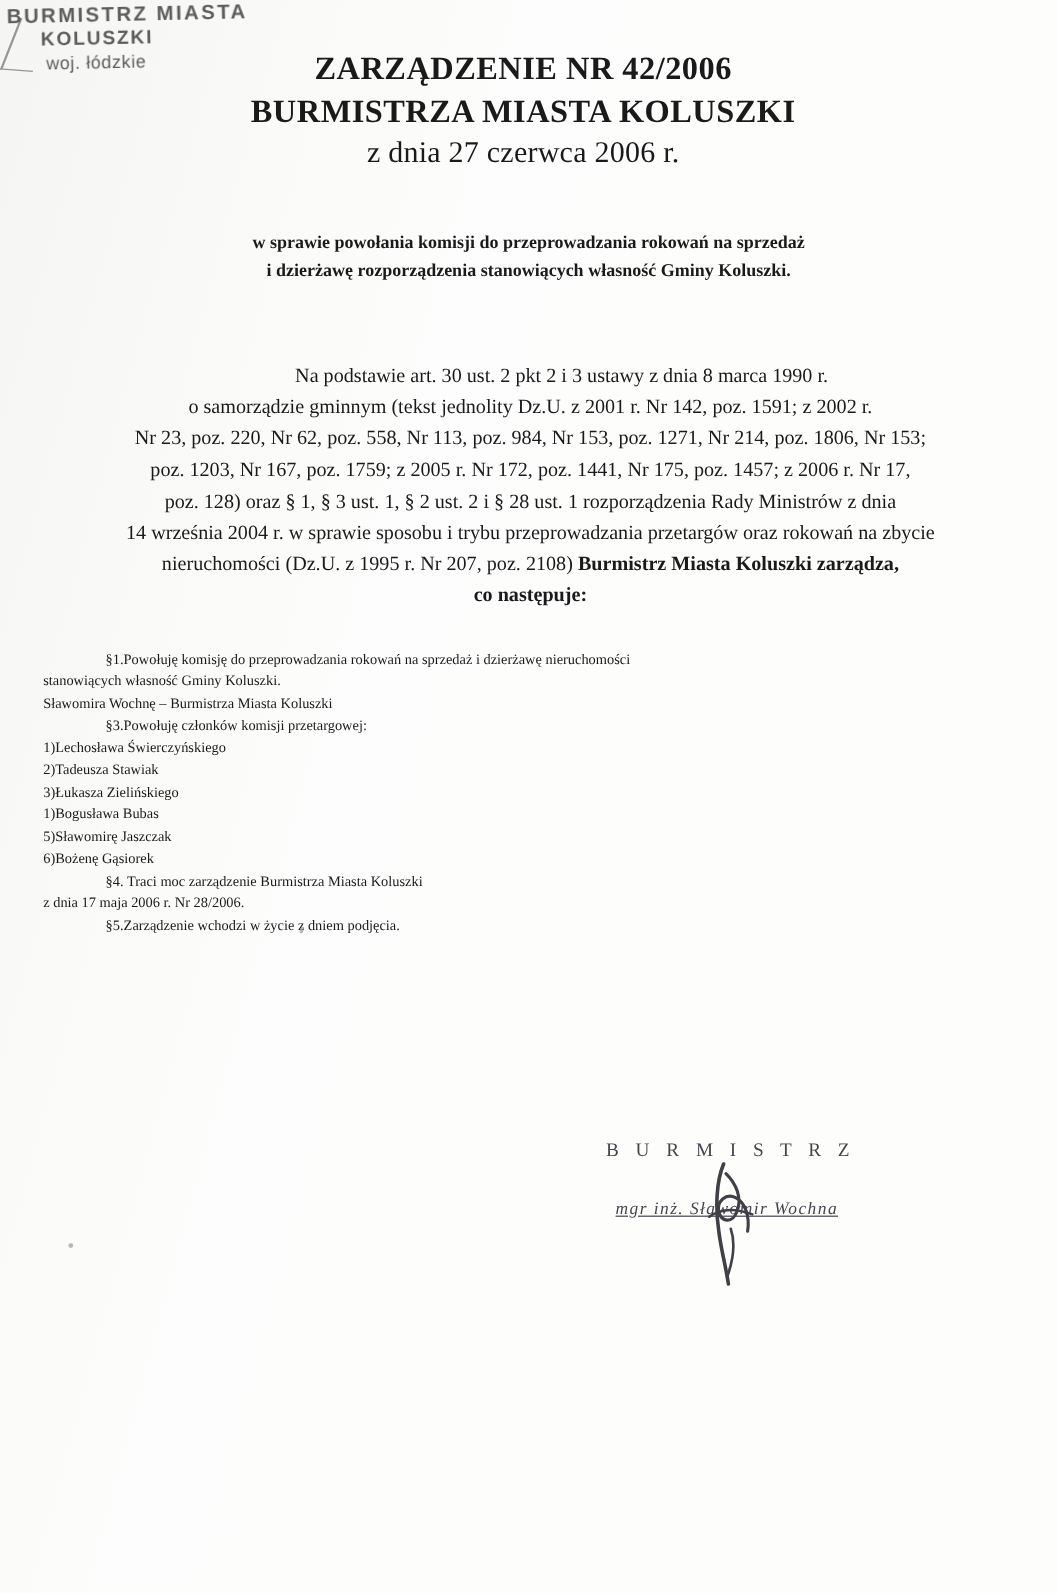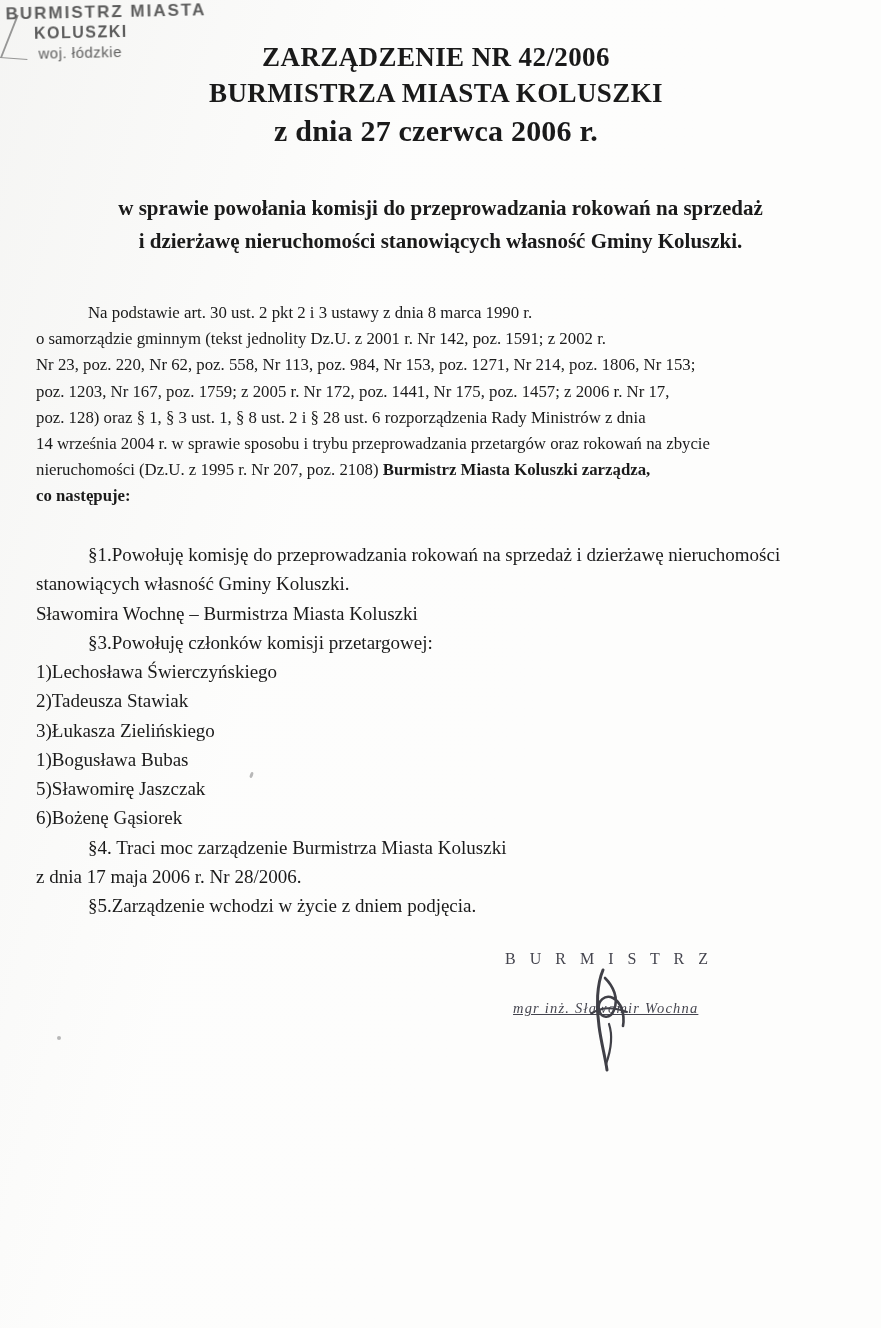--- a/index.html
+++ b/index.html
@@ -81,63 +81,63 @@
     letter-spacing: 0.4px;
     margin: 0 0 5px 0;
   }
   .title-line-2 {
     font-size: 27px;
     font-weight: 700;
     letter-spacing: 0.4px;
     margin: 0 0 5px 0;
   }
   .title-line-3 {
-    font-size: 30px;
-    font-weight: 700;
+    font-size: 25px;
+    font-weight: 400;
     letter-spacing: 0.2px;
     margin: 0;
   }
 
   .subject {
     position: absolute;
     top: 192px;
     left: 0;
     width: 881px;
     text-align: center;
-    font-size: 21px;
+    font-size: 15px;
     font-weight: 700;
     line-height: 1.55;
   }
 
   .body-block {
     position: absolute;
     top: 300px;
     left: 36px;
     width: 812px;
     font-size: 16.8px;
     line-height: 1.56;
-    text-align: left;
+    text-align: center;
   }
   .body-block p {
     margin: 0;
   }
   .indent {
     display: inline-block;
     width: 52px;
   }
   .bold {
     font-weight: 700;
   }
 
   .sections {
     position: absolute;
     top: 540px;
     left: 36px;
     width: 812px;
-    font-size: 19px;
+    font-size: 12px;
     line-height: 1.54;
   }
   .sections p {
     margin: 0;
   }
 
   .signature {
     position: absolute;
     top: 950px;
     left: 505px;
@@ -192,29 +192,29 @@
   <div class="stamp-mark"></div>
 
   <div class="title-block">
     <div class="title-line-1">ZARZĄDZENIE NR 42/2006</div>
     <div class="title-line-2">BURMISTRZA MIASTA KOLUSZKI</div>
     <div class="title-line-3">z dnia 27 czerwca 2006 r.</div>
   </div>
 
   <div class="subject">
     <div>w sprawie powołania komisji do przeprowadzania rokowań na sprzedaż</div>
-    <div>i dzierżawę nieruchomości stanowiących własność Gminy Koluszki.</div>
+    <div>i dzierżawę rozporządzenia stanowiących własność Gminy Koluszki.</div>
   </div>
 
   <div class="body-block">
     <p><span class="indent"></span><span>Na  podstawie art. 30 ust. 2 pkt 2 i 3 ustawy z dnia 8 marca 1990 r.</span></p>
     <p>o samorządzie gminnym (tekst jednolity Dz.U. z 2001 r. Nr 142, poz. 1591; z 2002 r.</p>
     <p>Nr 23, poz. 220, Nr 62, poz. 558, Nr 113, poz. 984, Nr 153, poz. 1271, Nr 214, poz. 1806, Nr 153;</p>
     <p>poz. 1203, Nr 167, poz. 1759; z 2005 r. Nr 172, poz. 1441, Nr 175, poz. 1457; z 2006 r. Nr 17,</p>
-    <p>poz. 128) oraz § 1, § 3 ust. 1, § 8 ust. 2 i § 28 ust. 6 rozporządzenia Rady Ministrów z dnia</p>
+    <p>poz. 128) oraz § 1, § 3 ust. 1, § 2 ust. 2 i § 28 ust. 1 rozporządzenia Rady Ministrów z dnia</p>
     <p>14 września 2004 r. w sprawie sposobu i trybu przeprowadzania przetargów oraz rokowań na zbycie</p>
     <p><span>nieruchomości (Dz.U. z 1995 r. Nr 207, poz. 2108) </span><span class="bold">Burmistrz Miasta Koluszki zarządza,</span></p>
     <p class="bold">co następuje:</p>
   </div>
 
   <div class="sections">
     <p><span class="indent"></span><span>§1.Powołuję komisję do przeprowadzania rokowań na sprzedaż i dzierżawę nieruchomości</span></p>
     <p>stanowiących własność Gminy Koluszki.</p>
     <p>Sławomira Wochnę – Burmistrza Miasta Koluszki</p>
     <p><span class="indent"></span><span>§3.Powołuję członków komisji przetargowej:</span></p>

